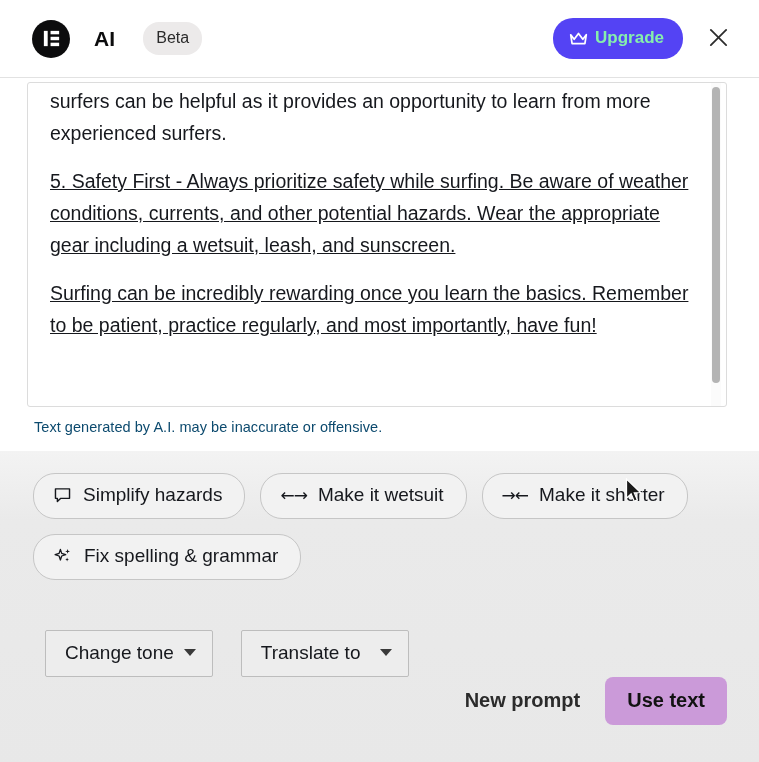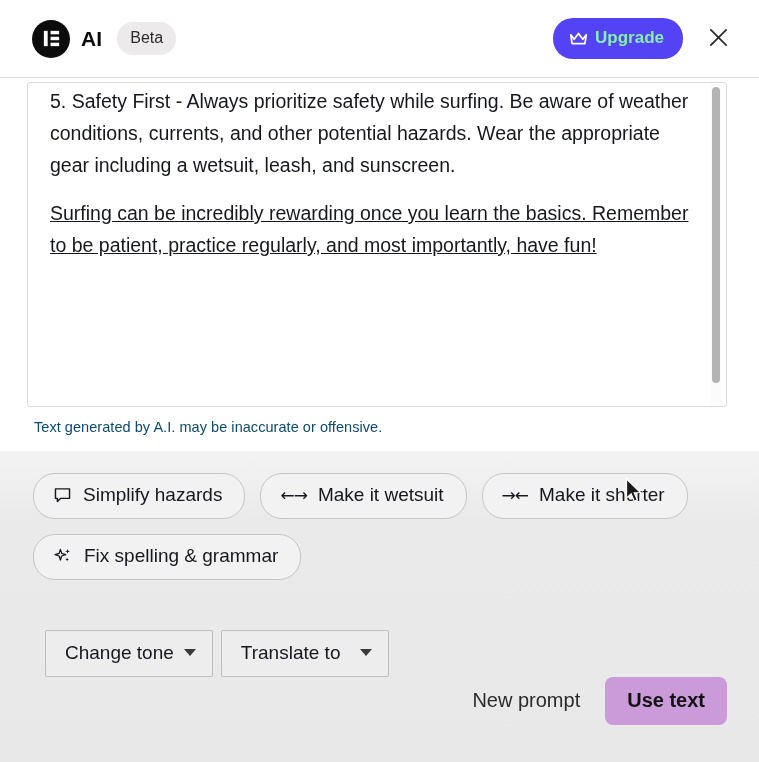--- a/index.html
+++ b/index.html
@@ -35,21 +35,21 @@
     background: #ffffff;
     border-bottom: 1px solid #e2e2e2;
     display: flex;
     align-items: center;
     padding: 0 24px 0 32px;
   }
 
   .brand {
     display: flex;
     align-items: center;
-    gap: 11px;
+    gap: 24px;
   }
 
   .logo-mark {
     width: 38px;
     height: 38px;
     border-radius: 50%;
     background: #0c0c0d;
     display: flex;
     align-items: center;
     justify-content: center;
@@ -207,21 +207,21 @@
   }
 
   .arrow-ico {
     font-size: 17px;
     letter-spacing: -1px;
     font-family: "DejaVu Sans", sans-serif;
   }
 
   .dropdown-row {
     display: flex;
-    gap: 8px;
+    gap: 28px;
     margin-top: 35px;
     padding-left: 12px;
   }
 
   .dropdown {
     display: inline-flex;
     align-items: center;
     gap: 10px;
     background: #ededed;
     border: 1px solid #bdbdbd;
@@ -250,21 +250,21 @@
     justify-content: flex-end;
     gap: 23px;
     padding-bottom: 43px;
   }
 
   .link-btn {
     background: none;
     border: none;
     font-family: inherit;
     font-size: 20px;
-    font-weight: normal;
+    font-weight: bold;
     color: #2b2b2b;
     cursor: pointer;
     padding: 6px 2px;
     white-space: nowrap;
   }
 
   .primary-btn {
     background: #cb9ad9;
     border: none;
     font-family: inherit;
@@ -326,20 +326,21 @@
           </svg>
         </span>
       </button>
     </div>
   </div>
 
   <div class="result-region">
 
     <div class="result-box">
       <div class="result-inner">
+        <p>surfers can be helpful as it provides an opportunity to learn from more experienced surfers.</p>
         <p>5. Safety First - Always prioritize safety while surfing. Be aware of weather conditions, currents, and other potential hazards. Wear the appropriate gear including a wetsuit, leash, and sunscreen.</p>
         <p>Surfing can be incredibly rewarding once you learn the basics. Remember to be patient, practice regularly, and most importantly, have fun!</p>
       </div>
       <div class="scroll-track"></div>
       <div class="scroll-thumb"></div>
     </div>
 
     <div class="disclaimer">Text generated by A.I. may be inaccurate or offensive.</div>
   </div>
 

